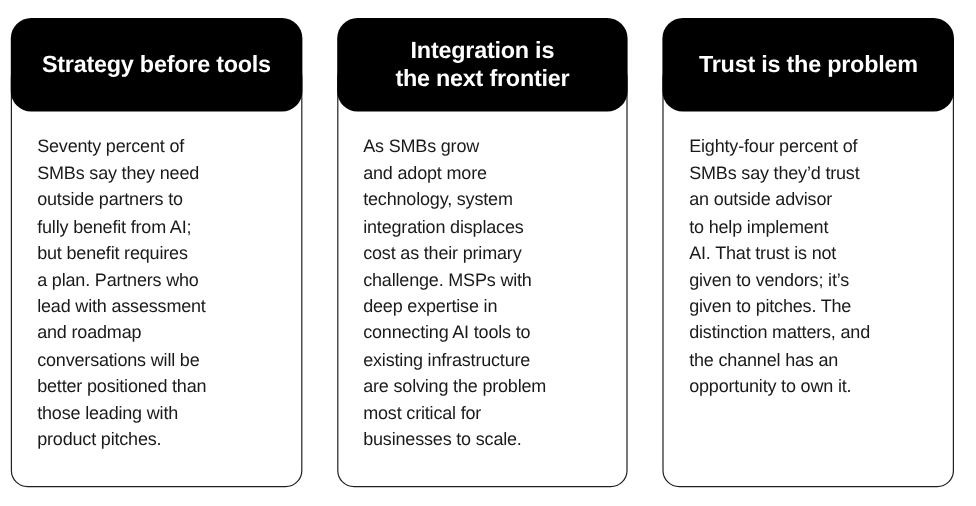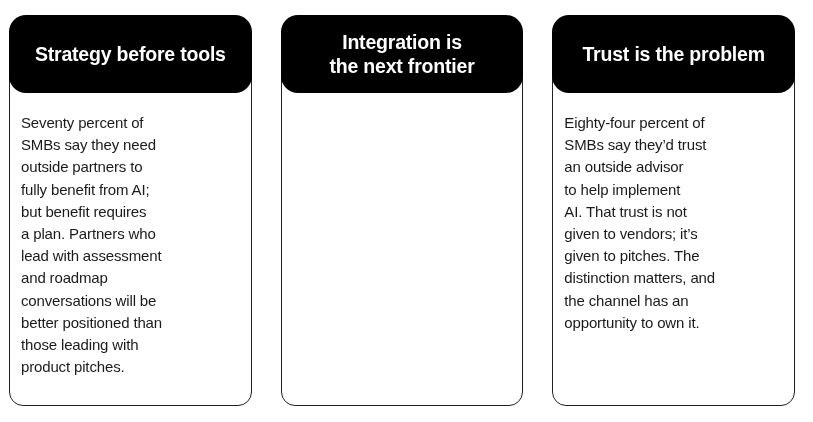--- a/index.html
+++ b/index.html
@@ -71,21 +71,21 @@
     text-align: center;
     letter-spacing: -0.2px;
     white-space: pre-line;
   }
 
   .card-text-wrap {
     position: relative;
     z-index: 3;
     flex: 1 1 auto;
     box-sizing: border-box;
-    padding: 19px 18px 10px 12px;
+    padding: 19px 18px 10px 22px;
   }
 
   .card-text {
     color: #1a1a1a;
     font-size: 15px;
     line-height: 22.2px;
     letter-spacing: -0.15px;
     white-space: pre-line;
     margin: 0;
   }
@@ -115,20 +115,34 @@
 product pitches.</p>
     </div>
   </div>
 
   <div class="card">
     <div class="card-body"></div>
     <div class="card-header">
       <div class="card-title">Integration is
 the next frontier</div>
     </div>
+    <div class="card-text-wrap">
+      <p class="card-text">As SMBs grow
+and adopt more
+technology, system
+integration displaces
+cost as their primary
+challenge. MSPs with
+deep expertise in
+connecting AI tools to
+existing infrastructure
+are solving the problem
+most critical for
+businesses to scale.</p>
+    </div>
   </div>
 
   <div class="card">
     <div class="card-body"></div>
     <div class="card-header">
       <div class="card-title">Trust is the problem</div>
     </div>
     <div class="card-text-wrap">
       <p class="card-text">Eighty-four percent of
 SMBs say they’d trust

